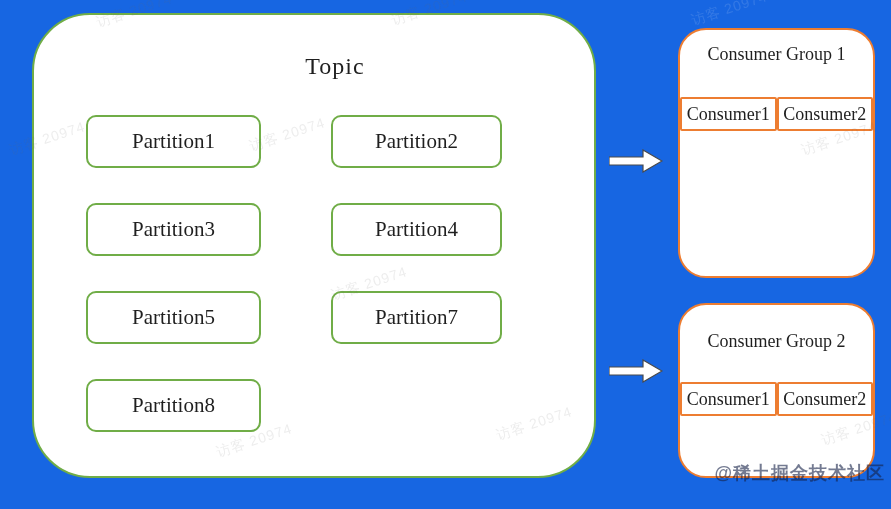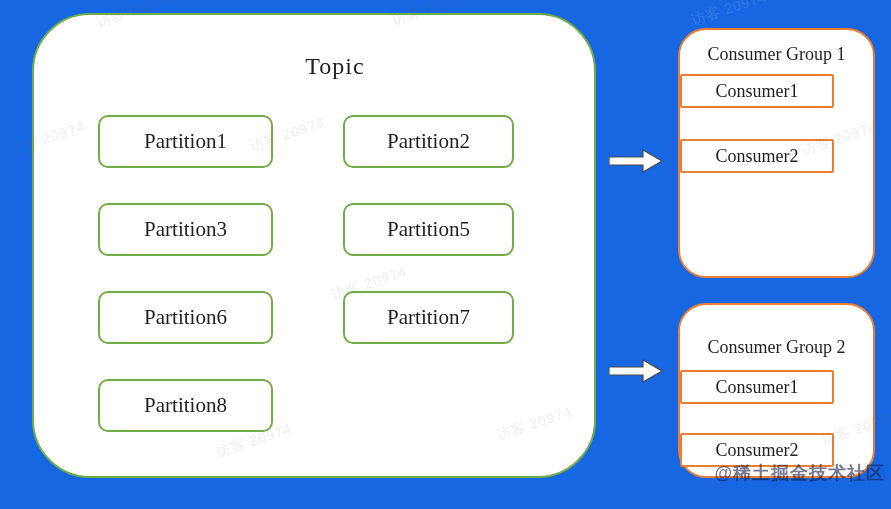--- a/index.html
+++ b/index.html
@@ -17,21 +17,21 @@
     position:absolute;left:32px;top:13px;width:564px;height:465px;
     background:#ffffff;border:2px solid #70ad47;border-radius:58px;
     box-sizing:border-box;
     padding-left:42px;
   }
   .topic-title{
     margin-top:38px;text-align:center;
     font-size:24px;color:#1f1f1f;letter-spacing:1px;
   }
   .partitions-grid{
-    position:absolute;left:64px;top:100px;
+    position:absolute;left:52px;top:100px;
     display:grid;grid-template-columns:175px 171px;
     column-gap:70px;row-gap:35px;
   }
   .p-box{
     height:53px;box-sizing:border-box;
     border:2px solid #70ad47;border-radius:10px;background:#ffffff;
     display:flex;align-items:center;justify-content:center;
     font-size:21px;color:#1f1f1f;
   }
 
@@ -41,22 +41,22 @@
     background:#ffffff;border:2px solid #ed7d31;border-radius:28px;
     box-sizing:border-box;
   }
   .cg1{top:28px;height:250px;}
   .cg2{top:303px;height:175px;}
   .cg-title{
     text-align:center;font-size:18px;color:#1f1f1f;
     line-height:24px;
   }
   .cg1 .cg-title{margin-top:12px;}
-  .cg2 .cg-title{margin-top:30px;}
-  .c-list{display:flex;flex-direction:column;align-items:flex-start;}
+  .cg2 .cg-title{margin-top:24px;}
+  .c-list{display:flex;align-items:flex-end;}
   .c-box{
     width:154px;height:34px;box-sizing:border-box;
     border:2px solid #ed7d31;border-radius:2px;background:#ffffff;
     display:flex;align-items:center;justify-content:center;
     font-size:18px;color:#1f1f1f;
   }
   .cg1 .c-box:first-child{margin-top:8px;}
   .cg1 .c-box + .c-box{margin-top:31px;}
   .cg2 .c-box:first-child{margin-top:11px;}
   .cg2 .c-box + .c-box{margin-top:29px;}
@@ -88,22 +88,22 @@
 <body>
 
 <div class="canvas">
 
   <div class="topic-box">
     <div class="topic-title">Topic</div>
     <div class="partitions-grid">
         <div class="p-box">Partition1</div>
         <div class="p-box">Partition2</div>
         <div class="p-box">Partition3</div>
+        <div class="p-box">Partition4</div>
         <div class="p-box">Partition5</div>
-        <div class="p-box">Partition6</div>
         <div class="p-box">Partition7</div>
         <div class="p-box">Partition8</div>
       </div>
   </div>
 
   <svg class="arrow arrow-1" viewBox="0 0 54 24">
     <polygon points="0,8 34,8 34,1 53,12 34,23 34,16 0,16" fill="#ffffff" stroke="#4a4a4a" stroke-width="1.2"></polygon>
   </svg>
 
   <svg class="arrow arrow-2" viewBox="0 0 54 24">

